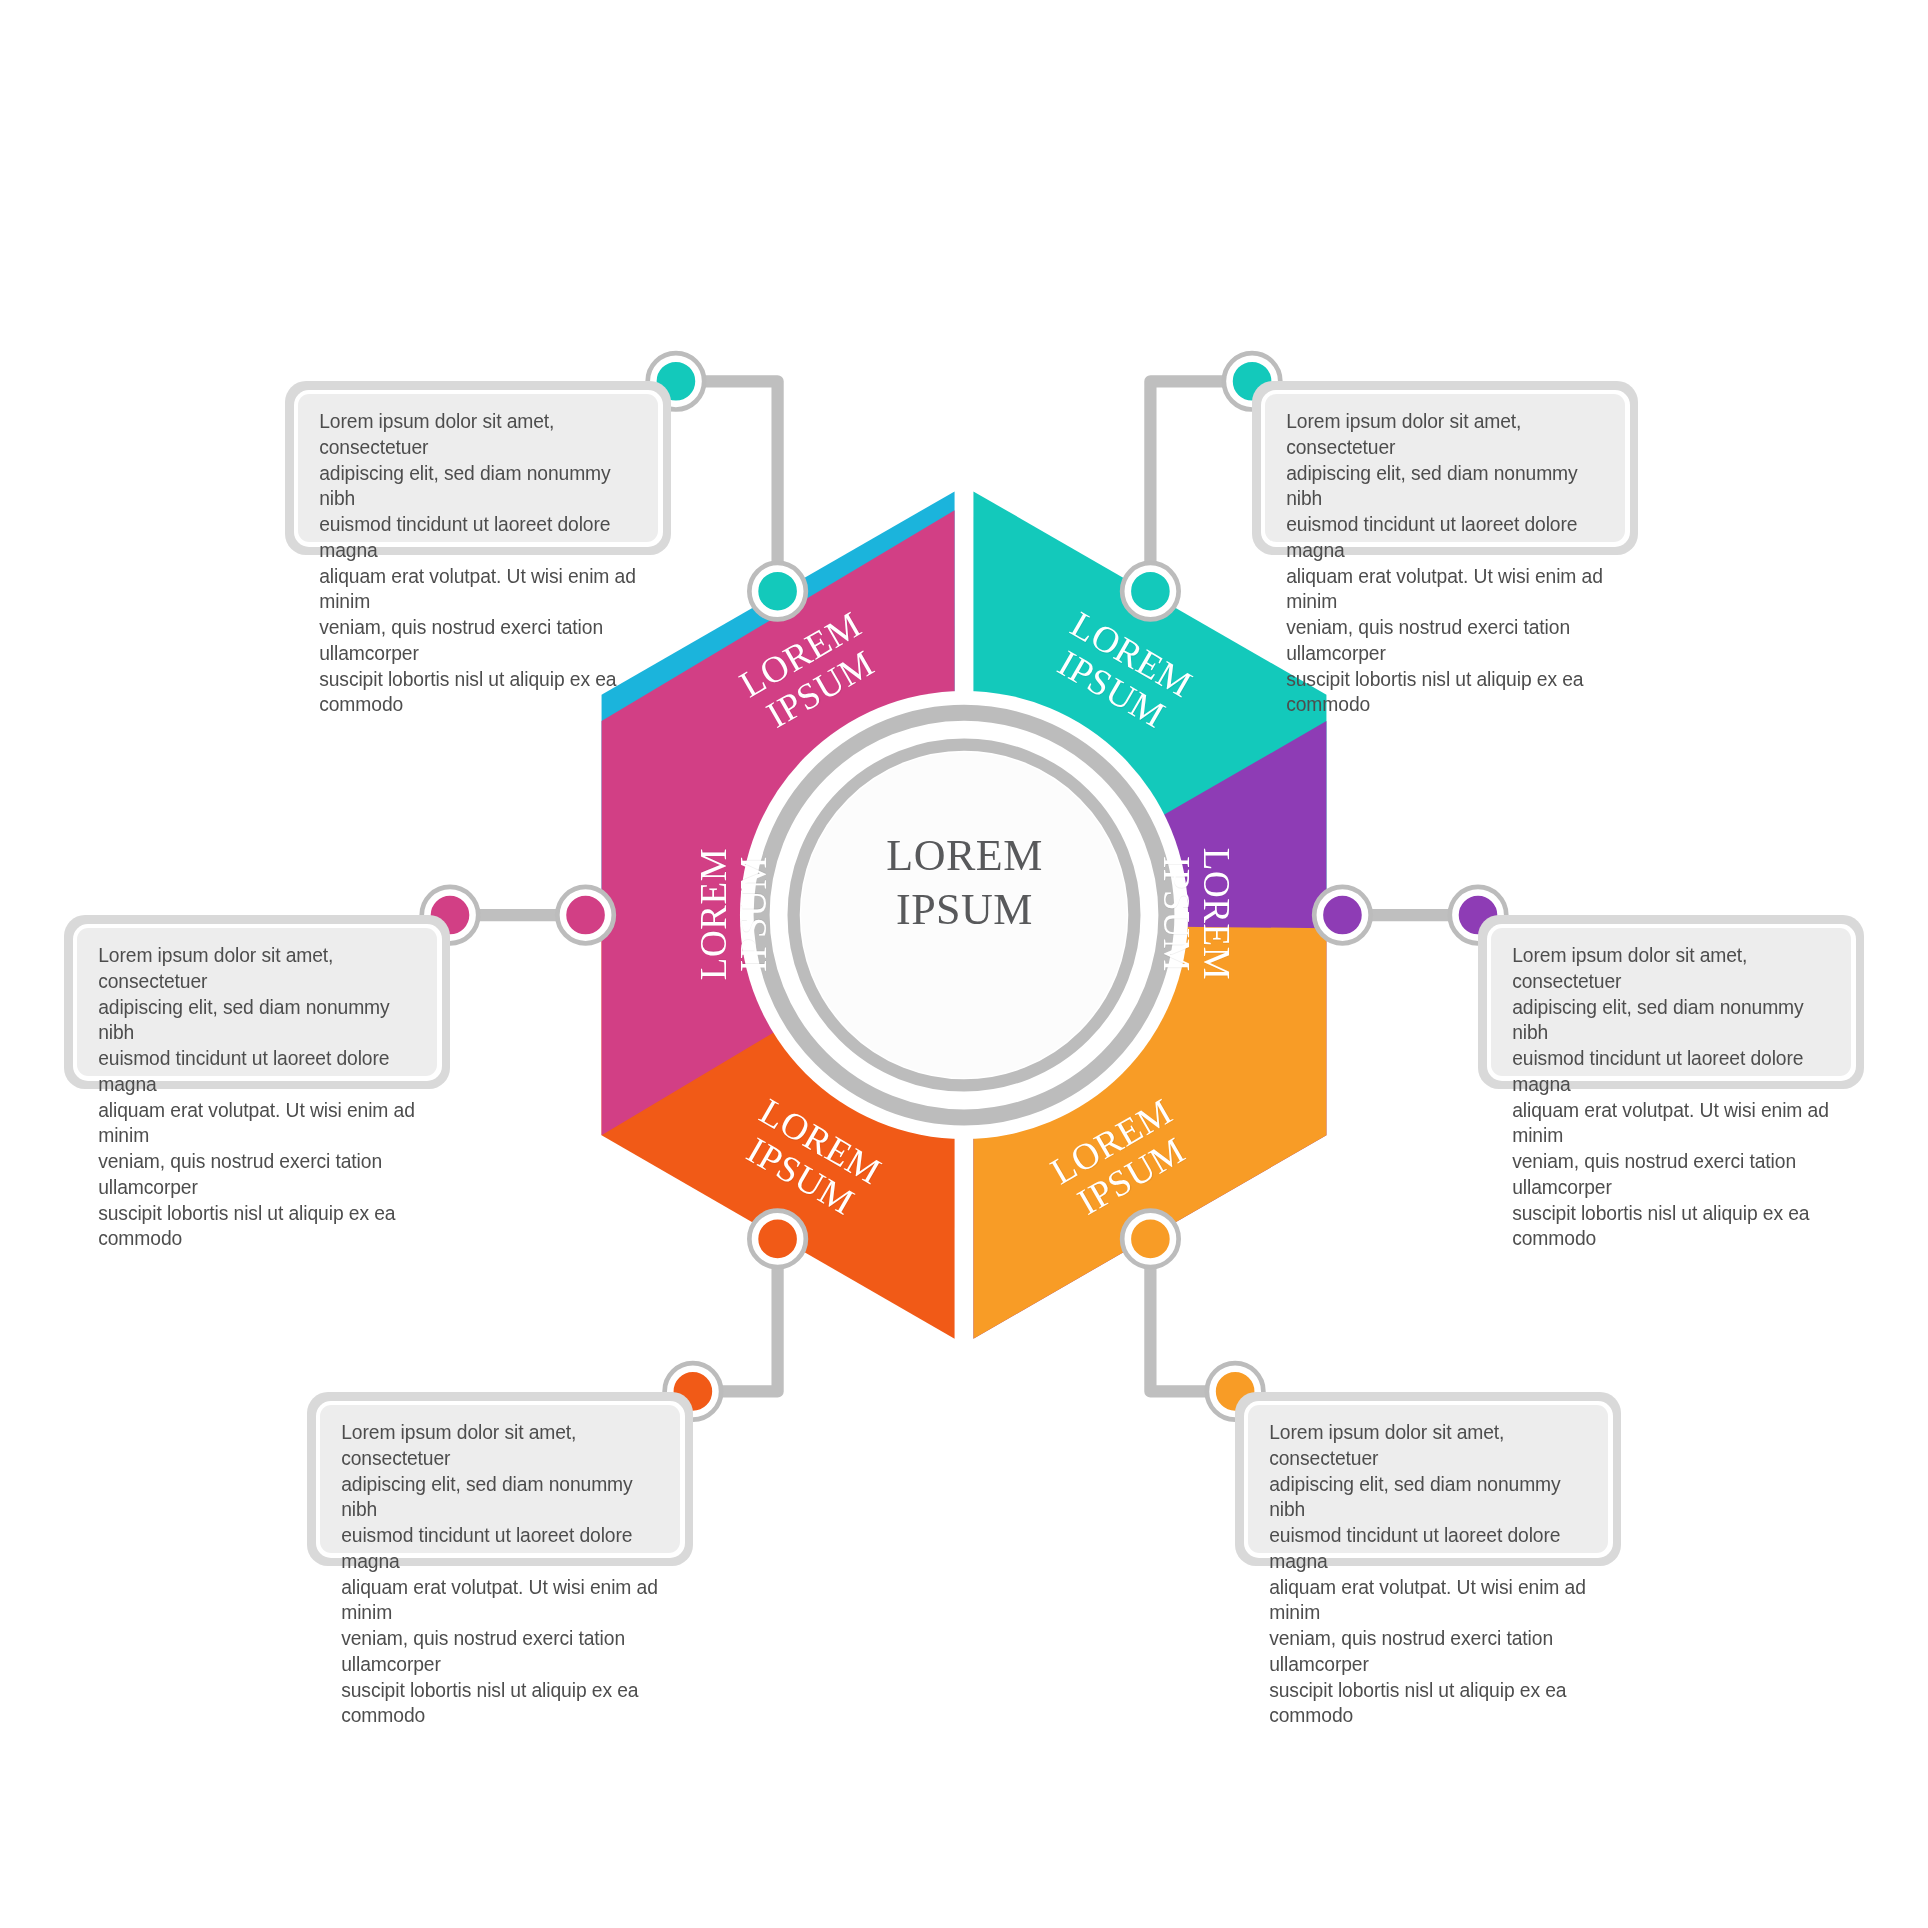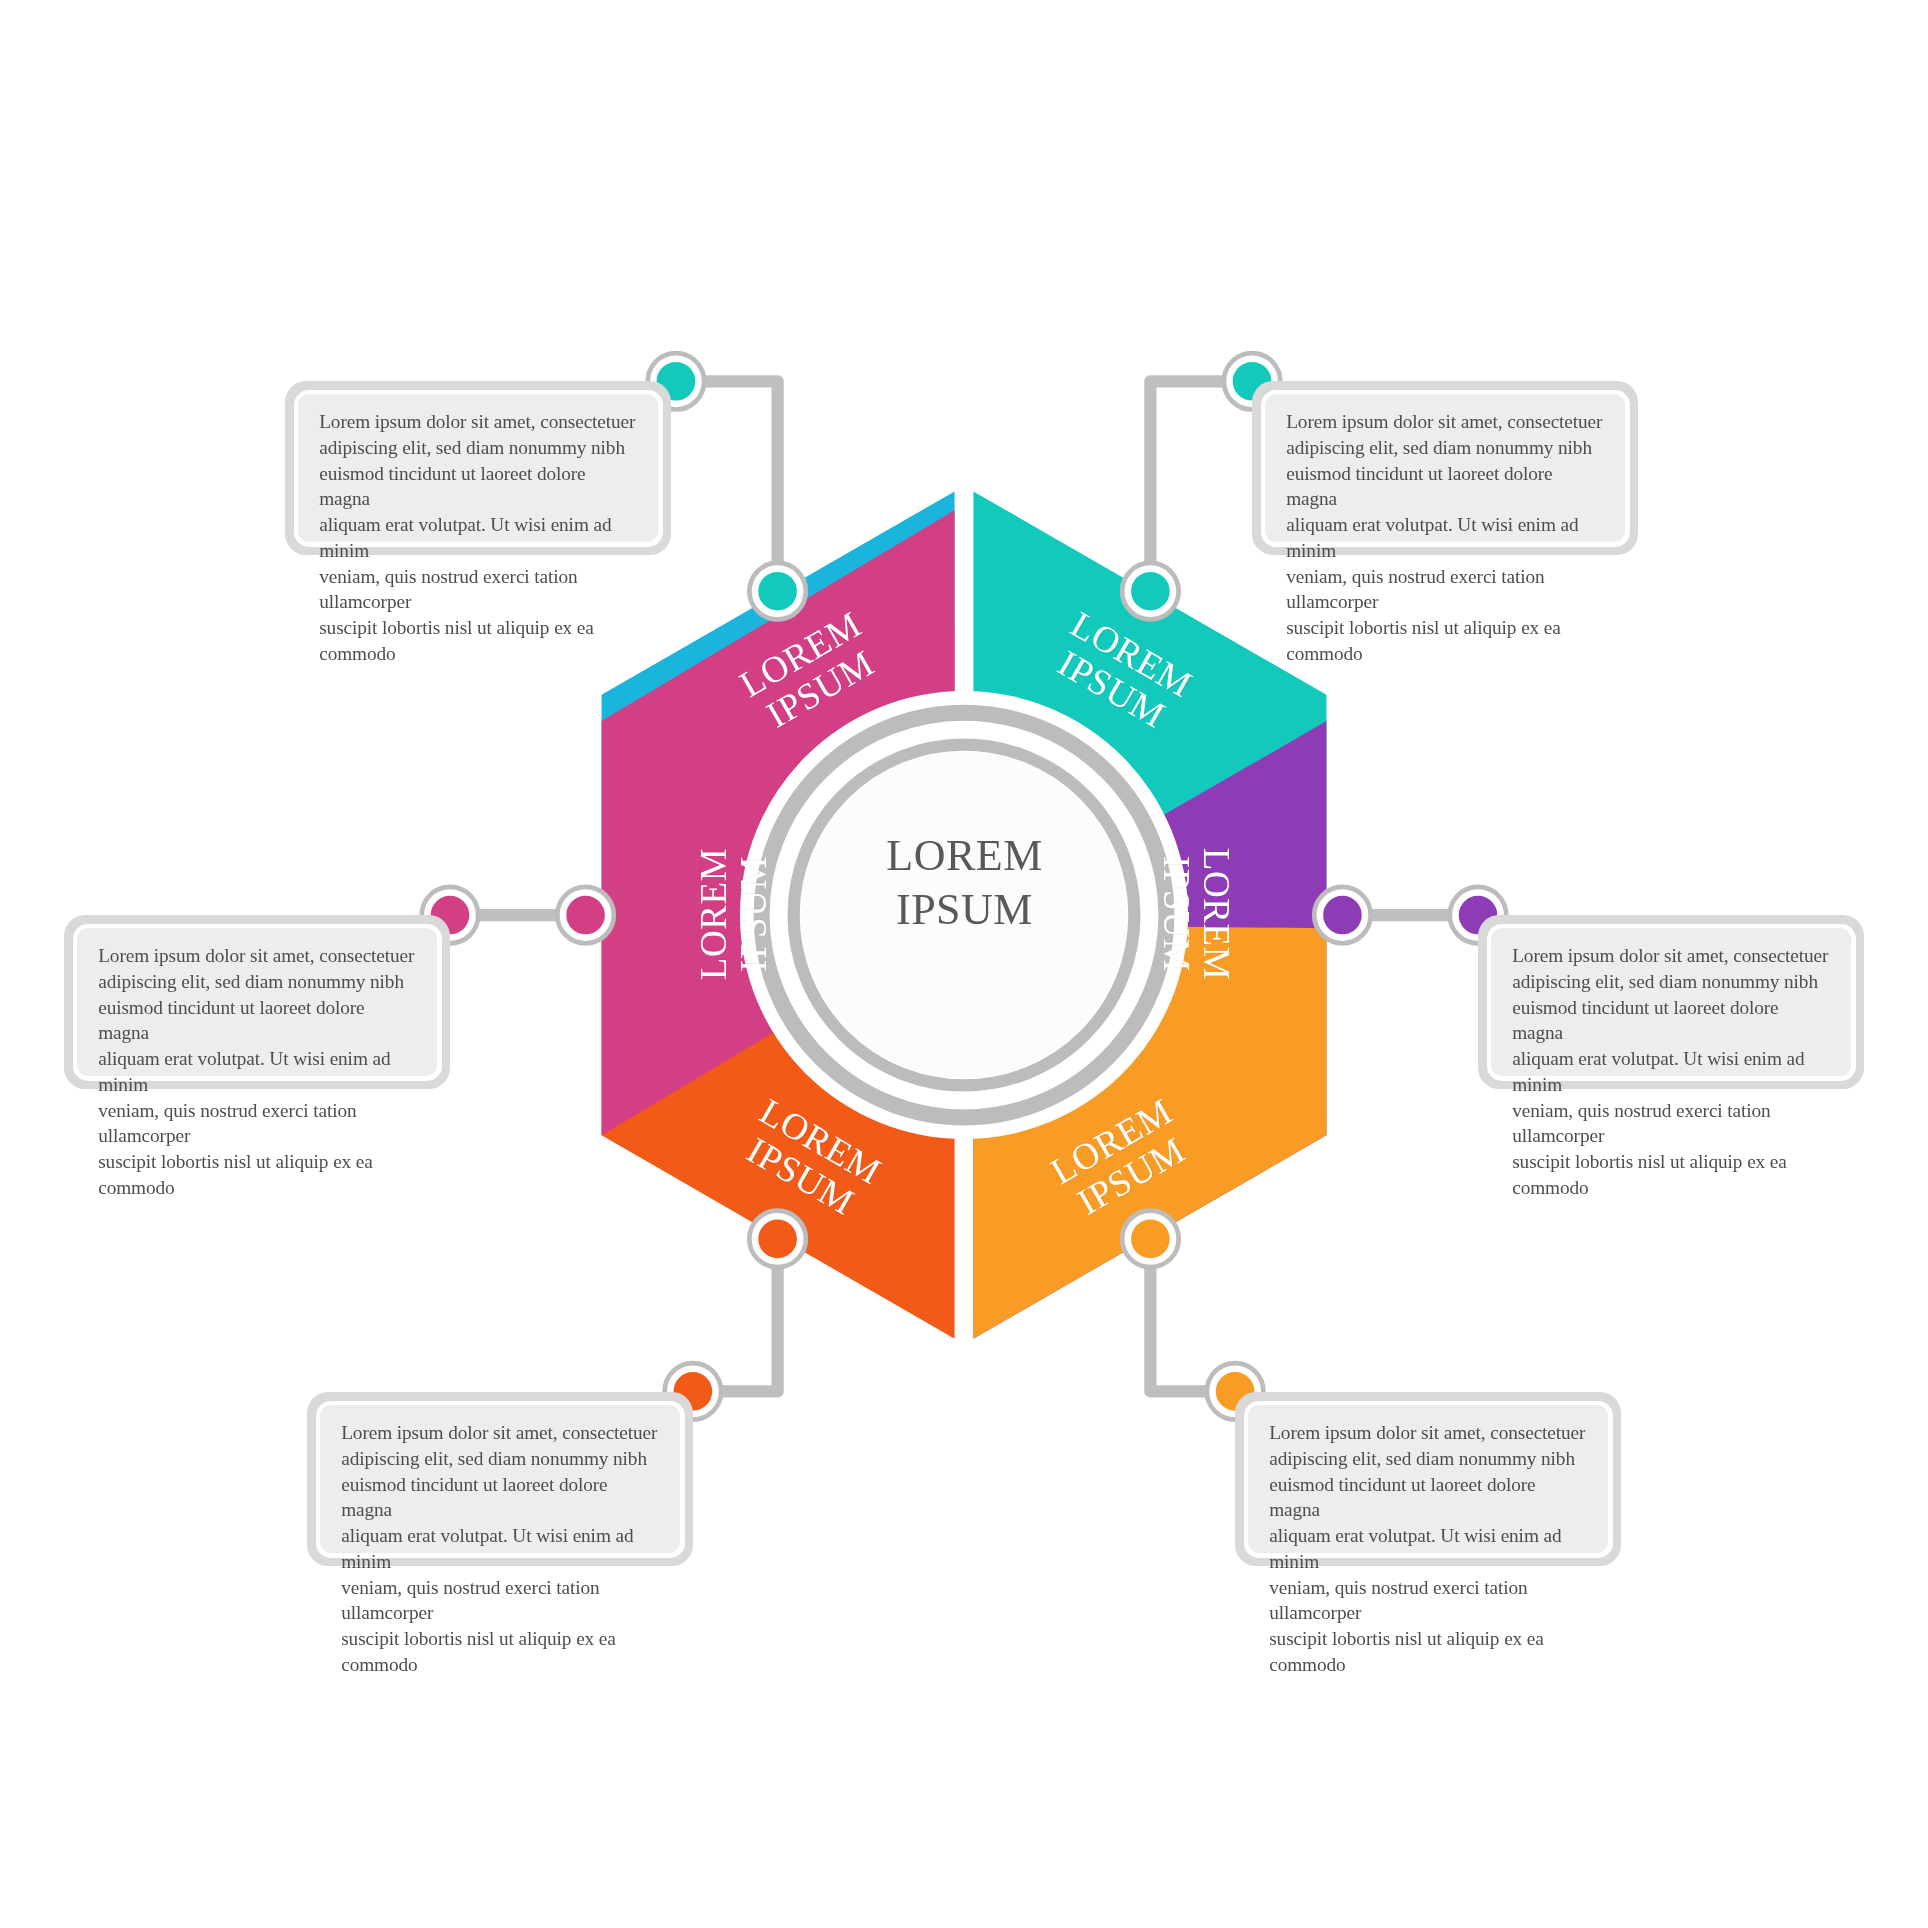--- a/index.html
+++ b/index.html
@@ -47,21 +47,21 @@
     height: 100%;
   }
   .callout-body {
     box-sizing: border-box;
     border-radius: 11.3px;
     background: #ededed;
     height: 100%;
     padding: 15px 19px 13px 21px;
   }
   .callout-text {
-    font-family: Liberation Serif, serif;
+    font-family: Liberation Sans, sans-serif;
     font-size: 19.3px;
     line-height: 1.335;
     color: #4d4d4d;
     letter-spacing: -0.1px;
     white-space: pre-line;
     margin: 0;
   }
 
   
   .center-label {

